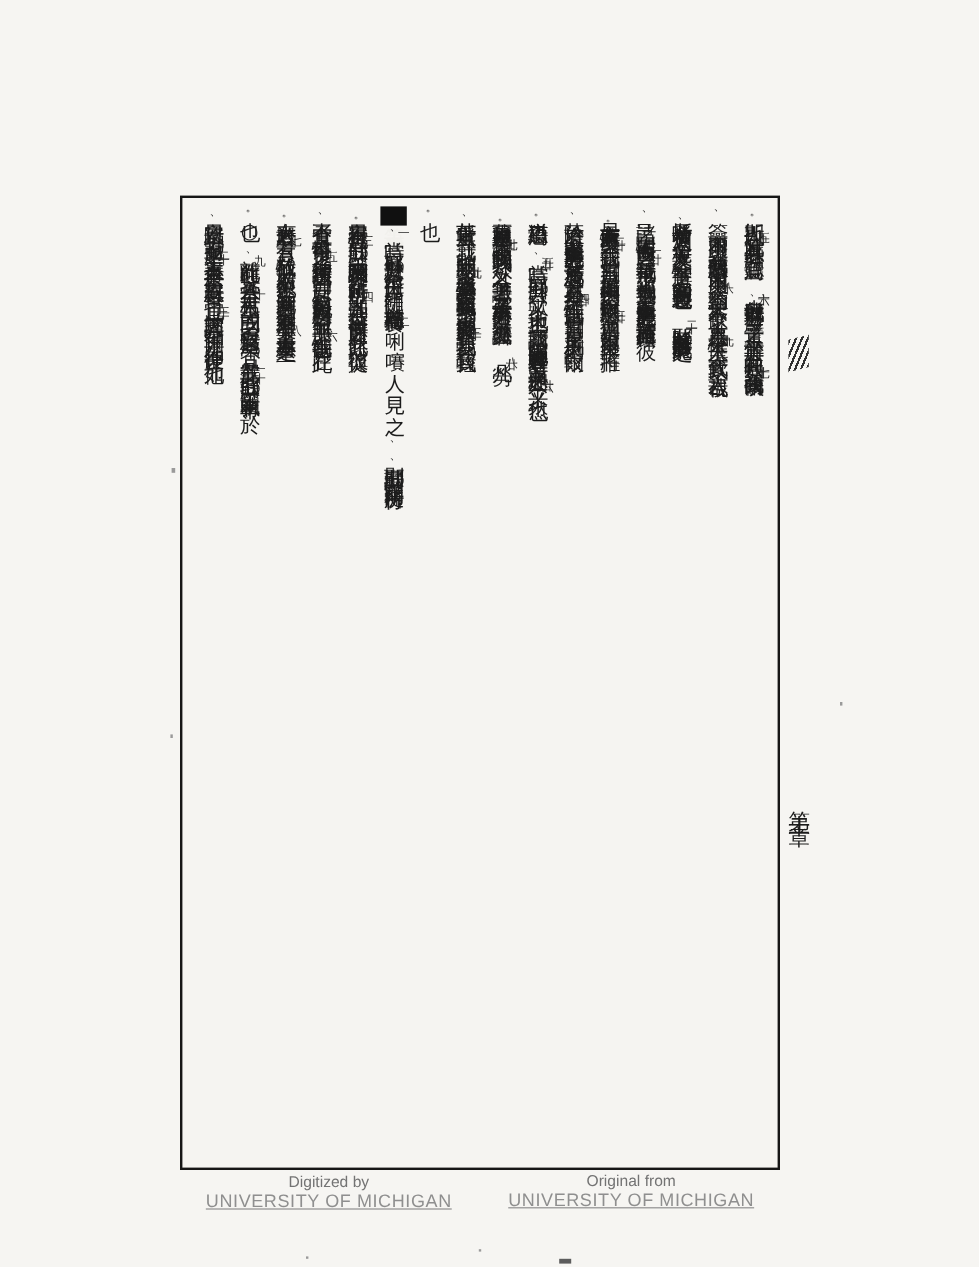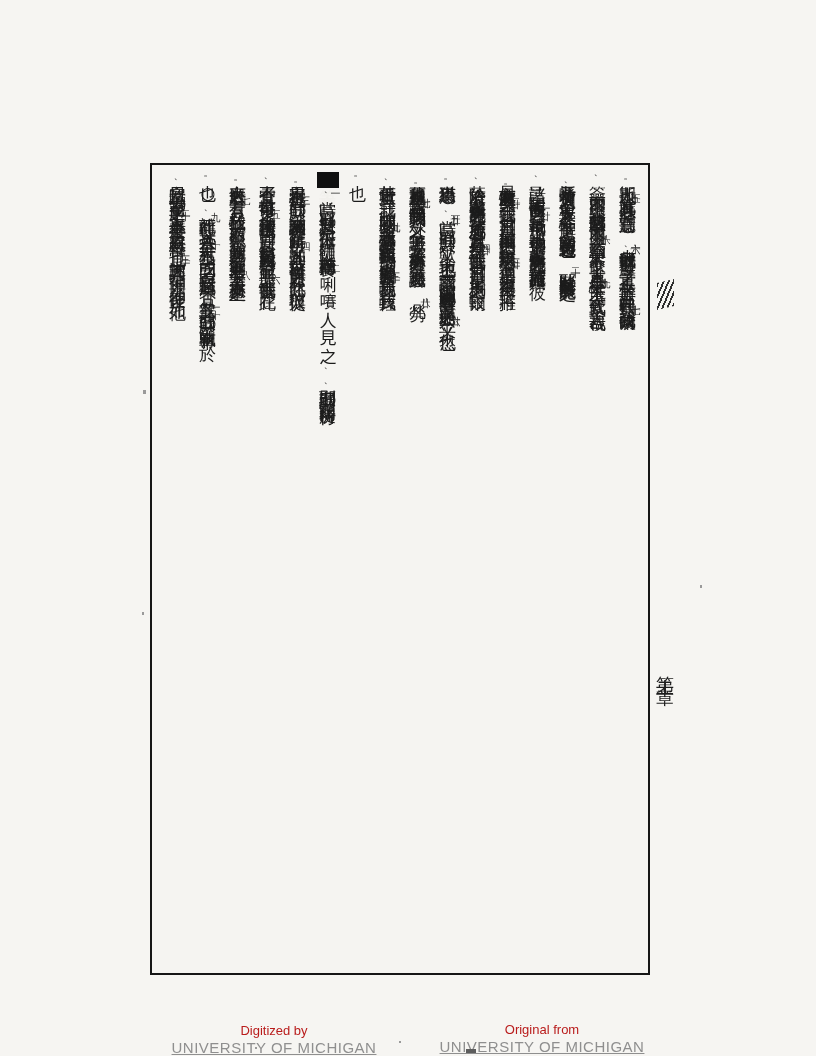--- a/index.html
+++ b/index.html
@@ -40,22 +40,22 @@
   
   .hatch{
     position:absolute;left:657px;top:281px;width:17px;height:27px;
     background:repeating-linear-gradient(115deg,#2f2f2f 0 2px,rgba(0,0,0,0) 2px 5px);
     transform:skewY(-14deg);
   }
 
   
   .wm{position:absolute;width:220px;text-align:center;font-family:"Liberation Sans",sans-serif;}
   .wm-left{left:164px;top:977px;}
-  .wm-right{left:432px;top:976px;}
-  .wm .wm1{font-size:13px;color:#b91c1c;line-height:15px;margin-top:46px;}
+  .wm-right{left:416px;top:976px;}
+  .wm .wm1{font-size:13px;color:#737373;line-height:15px;}
   .wm .wm2{font-size:15px;color:#8f8f8f;line-height:19px;letter-spacing:0.5px;text-decoration:underline;}
 
   
   .speck{position:absolute;background:#9a9a9a;}
   .s1{left:700px;top:585px;width:2px;height:3px;}
   .s2{left:143px;top:390px;width:3px;height:4px;}
   .s3{left:142px;top:612px;width:2px;height:3px;}
   .s4{left:255px;top:1047px;width:2px;height:2px;}
   .s5{left:466px;top:1049px;width:10px;height:4px;background:#5d5d5d;}
   .s6{left:399px;top:1041px;width:2px;height:2px;}

